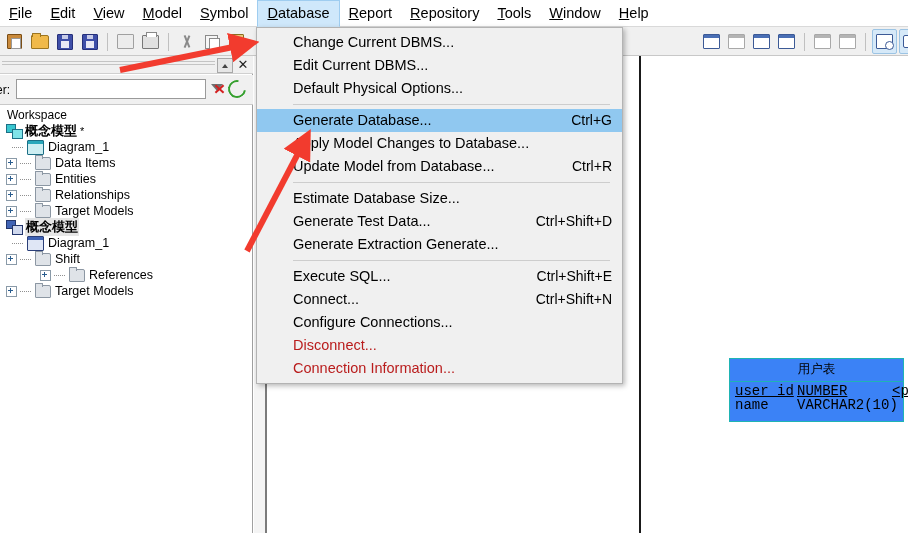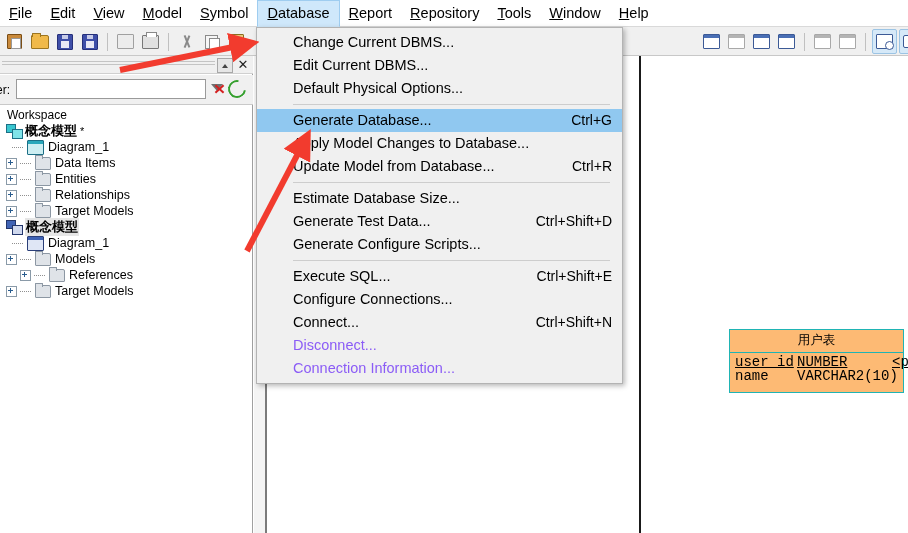--- a/index.html
+++ b/index.html
@@ -155,22 +155,22 @@
   .canvas{
     position:absolute;left:254px;top:56px;right:0;bottom:0;
     background:#ffffff;overflow:hidden;
   }
   .canvas-left-edge{position:absolute;left:0;top:0;width:12px;bottom:0;background:#f4f4f4;border-right:1px solid #d6d6d6;}
   .vline-a{position:absolute;left:11px;top:0;width:2px;bottom:0;background:#7b7b7b;}
   .vline-b{position:absolute;left:385px;top:0;width:1.6px;bottom:0;background:#1a1a1a;}
 
   
   .entity{
-    position:absolute;left:475px;top:273px;width:175px;
-    background:#fdba74;border:1.5px solid #1fb4b4;box-sizing:border-box;
+    position:absolute;left:475px;top:302px;width:175px;
+    background:#3b82f6;border:1.5px solid #1fb4b4;box-sizing:border-box;
     font-family:"Liberation Mono","DejaVu Sans Mono",monospace;
   }
   .entity .etitle{
     text-align:center;font-size:12.5px;padding:2px 0 3px;color:#000;
     font-family:"Liberation Sans",sans-serif;
     border-bottom:1.5px solid #1fb4b4;
   }
   .entity .ebody{padding:2px 5px 9px 5px;}
   .erow{display:flex;font-size:14px;line-height:14px;white-space:nowrap;}
   .erow .c1{width:62px;flex:0 0 auto;}
@@ -186,21 +186,21 @@
     padding:3px 0 3px 0;box-sizing:border-box;z-index:40;
   }
   .ditem{
     height:23px;line-height:23px;display:flex;align-items:center;
     padding:0 10px 0 36px;font-size:14.5px;color:#000;white-space:nowrap;cursor:default;
     box-sizing:border-box;
   }
   .ditem .lbl{flex:1 1 auto;}
   .ditem .acc{flex:0 0 auto;padding-left:24px;font-size:14px;}
   .ditem.hl{background:#90c8f0;}
-  .ditem.dis{color:#8b5cf6;}
+  .ditem.dis{color:#b91c1c;}
   .dsep{height:1px;background:#cdcdcd;margin:4px 12px 4px 36px;}
 
   
   .arrows{position:absolute;inset:0;pointer-events:none;z-index:60;}
 </style>
 </head>
 <body>
 
 <div class="app">
 
@@ -365,24 +365,24 @@
       <div class="trow" style="padding-left:12px;">
         <span class="dots"></span>
         <span class="diagico phys"></span>
         <span class="lbl">Diagram_1</span>
       </div>
 
       <div class="trow" style="padding-left:6px;">
         <span class="plus"></span>
         <span class="dots"></span>
         <span class="fldico"></span>
-        <span class="lbl">Models</span>
-      </div>
-
-      <div class="trow" style="padding-left:20px;">
+        <span class="lbl">Shift</span>
+      </div>
+
+      <div class="trow" style="padding-left:20px;margin-left:20px;">
         <span class="plus"></span>
         <span class="dots"></span>
         <span class="fldico"></span>
         <span class="lbl">References</span>
       </div>
 
       <div class="trow" style="padding-left:6px;">
         <span class="plus"></span>
         <span class="dots"></span>
         <span class="fldico"></span>
@@ -446,37 +446,37 @@
 
     <div class="ditem">
       <span class="lbl">Estimate Database Size...</span>
       <span class="acc"></span>
     </div>
     <div class="ditem">
       <span class="lbl">Generate Test Data...</span>
       <span class="acc">Ctrl+Shift+D</span>
     </div>
     <div class="ditem">
-      <span class="lbl">Generate Configure Scripts...</span>
+      <span class="lbl">Generate Extraction Generate...</span>
       <span class="acc"></span>
     </div>
 
     <div class="dsep"></div>
 
     <div class="ditem">
       <span class="lbl">Execute SQL...</span>
       <span class="acc">Ctrl+Shift+E</span>
     </div>
     <div class="ditem">
-      <span class="lbl">Configure Connections...</span>
-      <span class="acc"></span>
-    </div>
-    <div class="ditem">
       <span class="lbl">Connect...</span>
       <span class="acc">Ctrl+Shift+N</span>
+    </div>
+    <div class="ditem">
+      <span class="lbl">Configure Connections...</span>
+      <span class="acc"></span>
     </div>
     <div class="ditem dis">
       <span class="lbl">Disconnect...</span>
       <span class="acc"></span>
     </div>
     <div class="ditem dis">
       <span class="lbl">Connection Information...</span>
       <span class="acc"></span>
     </div>
   </div>

